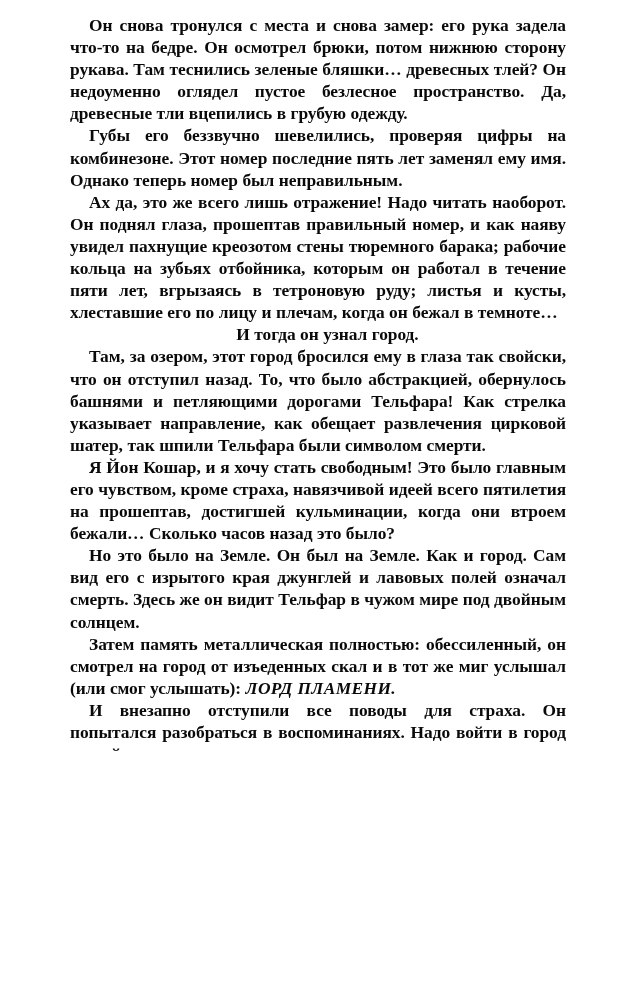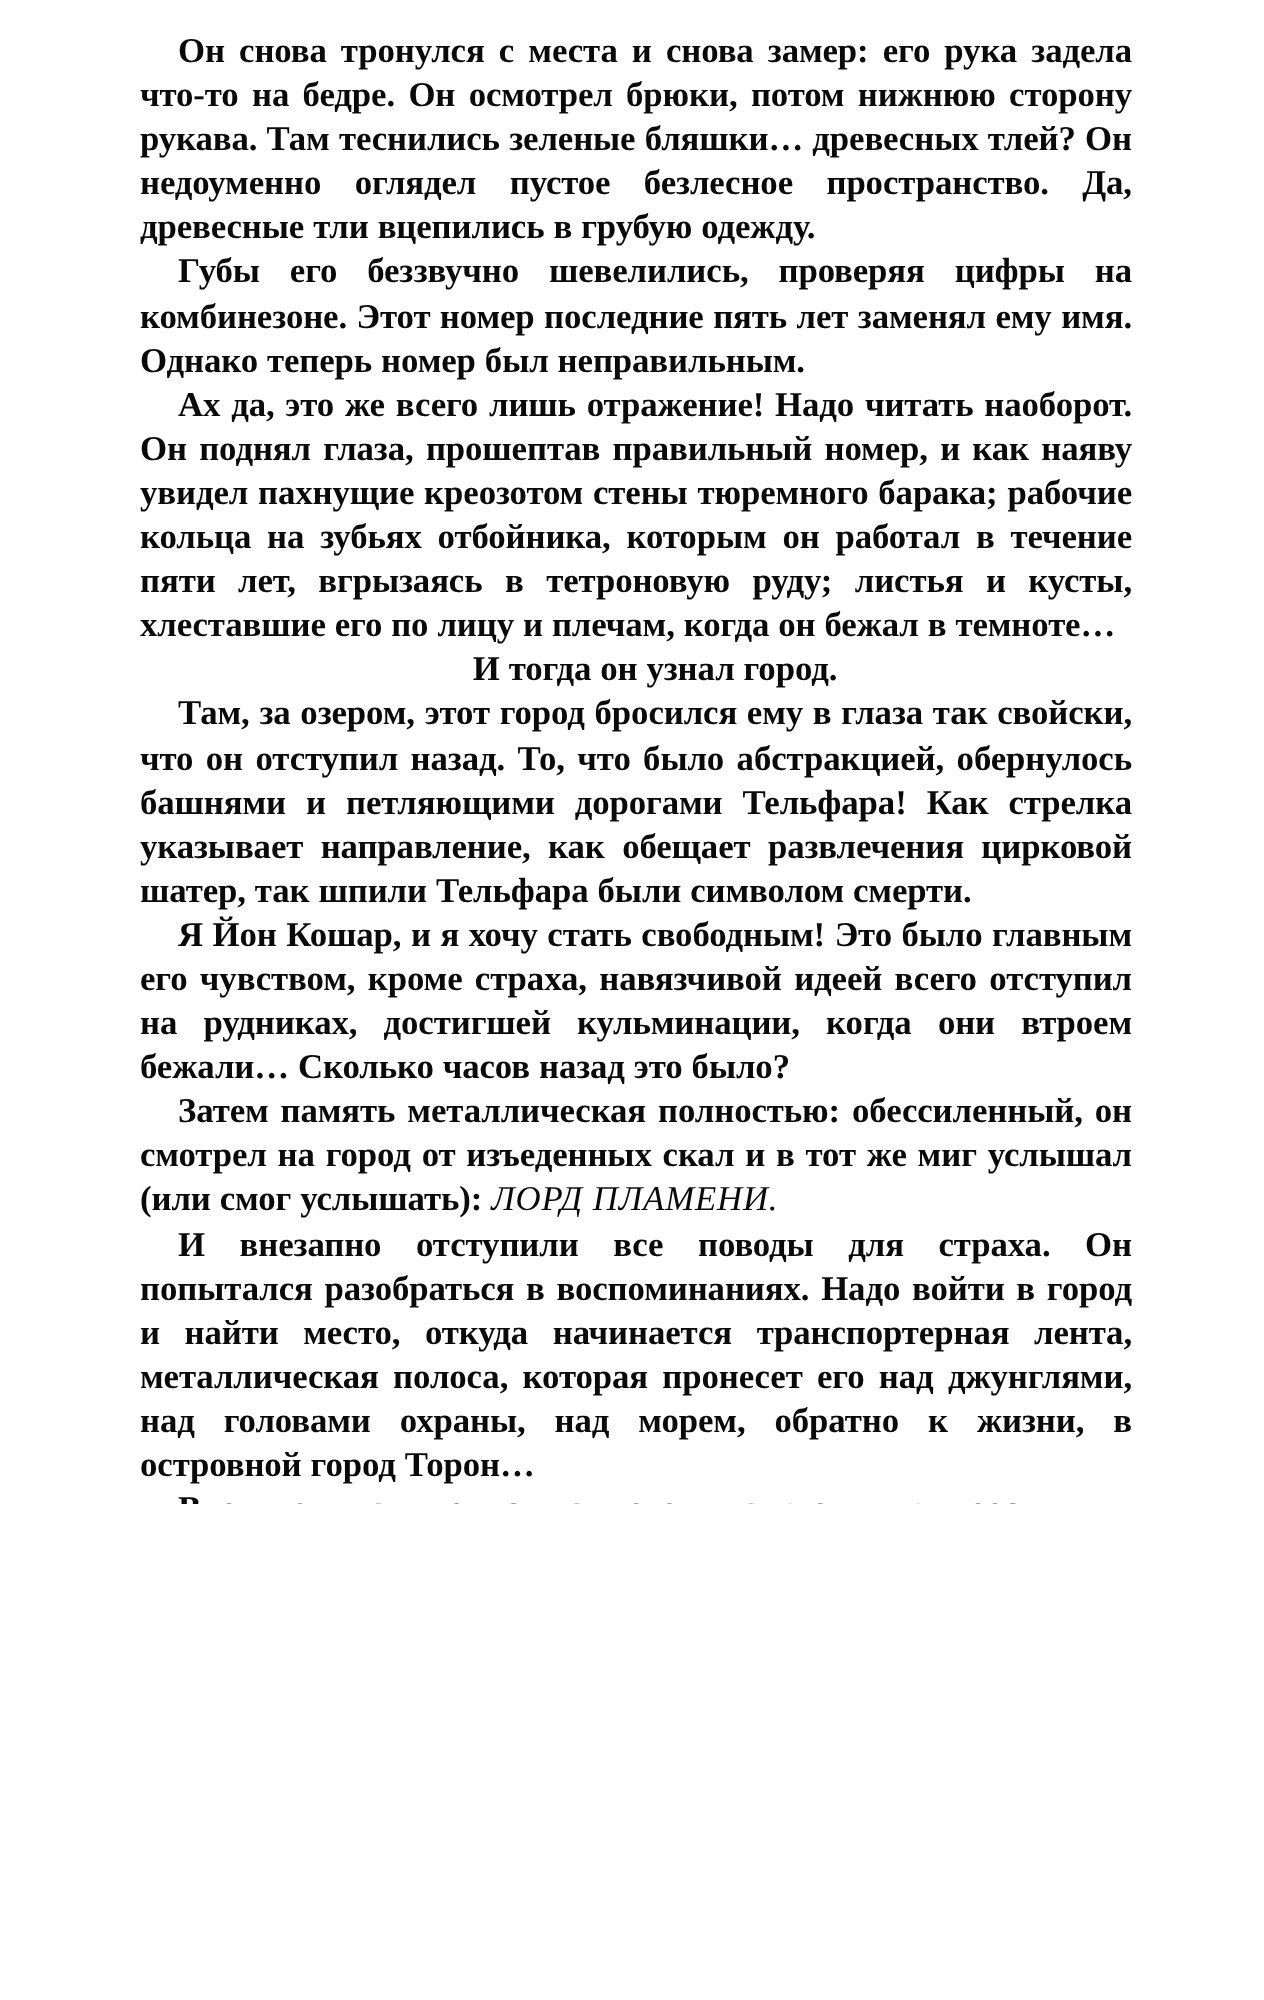--- a/index.html
+++ b/index.html
@@ -33,21 +33,21 @@
     color: #0a0a0a;
     letter-spacing: -0.05px;
     word-spacing: 0.2px;
     -webkit-font-smoothing: none;
   }
   .para.short {
     text-align: center;
   }
   .para .title-italic {
     font-style: italic;
-    font-weight: normal;
+    font-weight: bold;
     letter-spacing: 0.4px;
   }
   .page-number {
     position: absolute;
     left: 0;
     right: 0;
     top: 936px;
     text-align: center;
     font-size: 17.4px;
     font-weight: bold;
@@ -60,21 +60,22 @@
 
 <div class="page">
 
   <div class="text-column">
 
     <p class="para">Он снова тронулся с места и снова замер: его рука задела что-то на бедре. Он осмотрел брюки, потом нижнюю сторону рукава. Там теснились зеленые бляшки… древесных тлей? Он недоуменно оглядел пустое безлесное пространство. Да, древесные тли вцепились в грубую одежду.</p>
     <p class="para">Губы его беззвучно шевелились, проверяя цифры на комбинезоне. Этот номер последние пять лет заменял ему имя. Однако теперь номер был неправильным.</p>
     <p class="para">Ах да, это же всего лишь отражение! Надо читать наоборот. Он поднял глаза, прошептав правильный номер, и как наяву увидел пахнущие креозотом стены тюремного барака; рабочие кольца на зубьях отбойника, которым он работал в течение пяти лет, вгрызаясь в тетроновую руду; листья и кусты, хлеставшие его по лицу и плечам, когда он бежал в темноте…</p>
     <p class="para short">И тогда он узнал город.</p>
     <p class="para">Там, за озером, этот город бросился ему в глаза так свойски, что он отступил назад. То, что было абстракцией, обернулось башнями и петляющими дорогами Тельфара! Как стрелка указывает направление, как обещает развлечения цирковой шатер, так шпили Тельфара были символом смерти.</p>
-    <p class="para">Я Йон Кошар, и я хочу стать свободным! Это было главным его чувством, кроме страха, навязчивой идеей всего отступил на рудниках, достигшей кульминации, когда они втроем бежали… Сколько часов назад это было?</p>
+    <p class="para">Я Йон Кошар, и я хочу стать свободным! Это было главным его чувством, кроме страха, навязчивой идеей всего пятилетия на прошептав, достигшей кульминации, когда они втроем бежали… Сколько часов назад это было?</p>
+    <p class="para">Но это было на Земле. Он был на Земле. Как и город. Сам вид его с изрытого края джунглей и лавовых полей означал смерть. Здесь же он видит Тельфар в чужом мире под двойным солнцем.</p>
 
     <p class="para"><span>Затем память металлическая полностью: обессиленный, он смотрел на город от изъеденных скал и в тот же миг услышал (или смог услышать): </span><span class="title-italic">ЛОРД ПЛАМЕНИ.</span><span></span></p>
 
     <p class="para">И внезапно отступили все поводы для страха. Он попытался разобраться в воспоминаниях. Надо войти в город и найти место, откуда начинается транспортерная лента, металлическая полоса, которая пронесет его над джунглями, над головами охраны, над морем, обратно к жизни, в островной город Торон…</p>
     <p class="para">Вдруг он нахмурился, а потом на его лице проступили ярость и отчаяние. Он искал взглядом серебряную ленту, которая должна была выходить из окна далекого здания и плыть от опоры к опоре, сверкая над песками.</p>
 
   </div>
 
   <div class="page-number">8</div>
 

